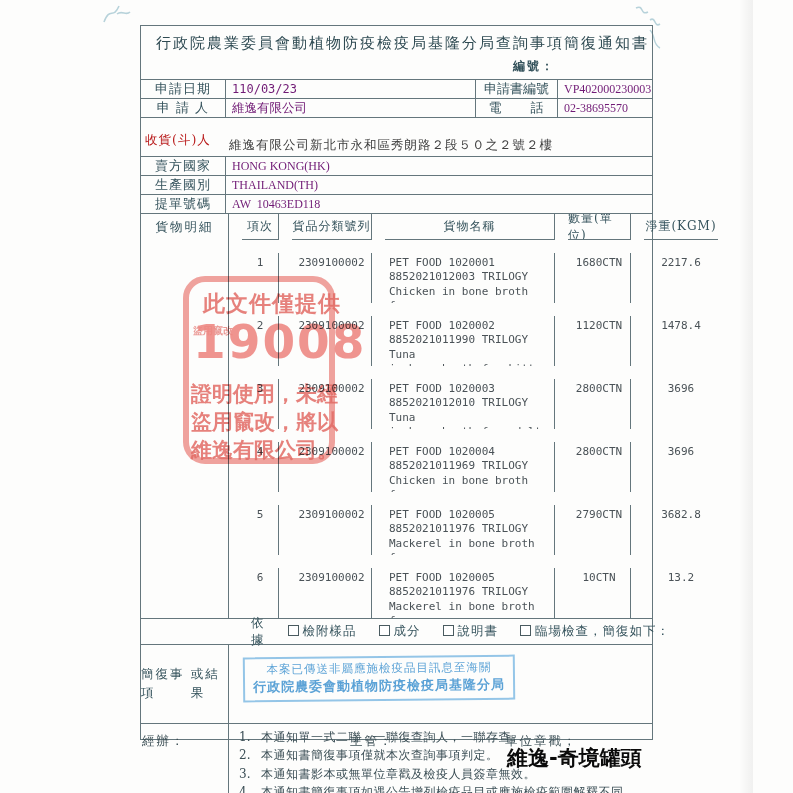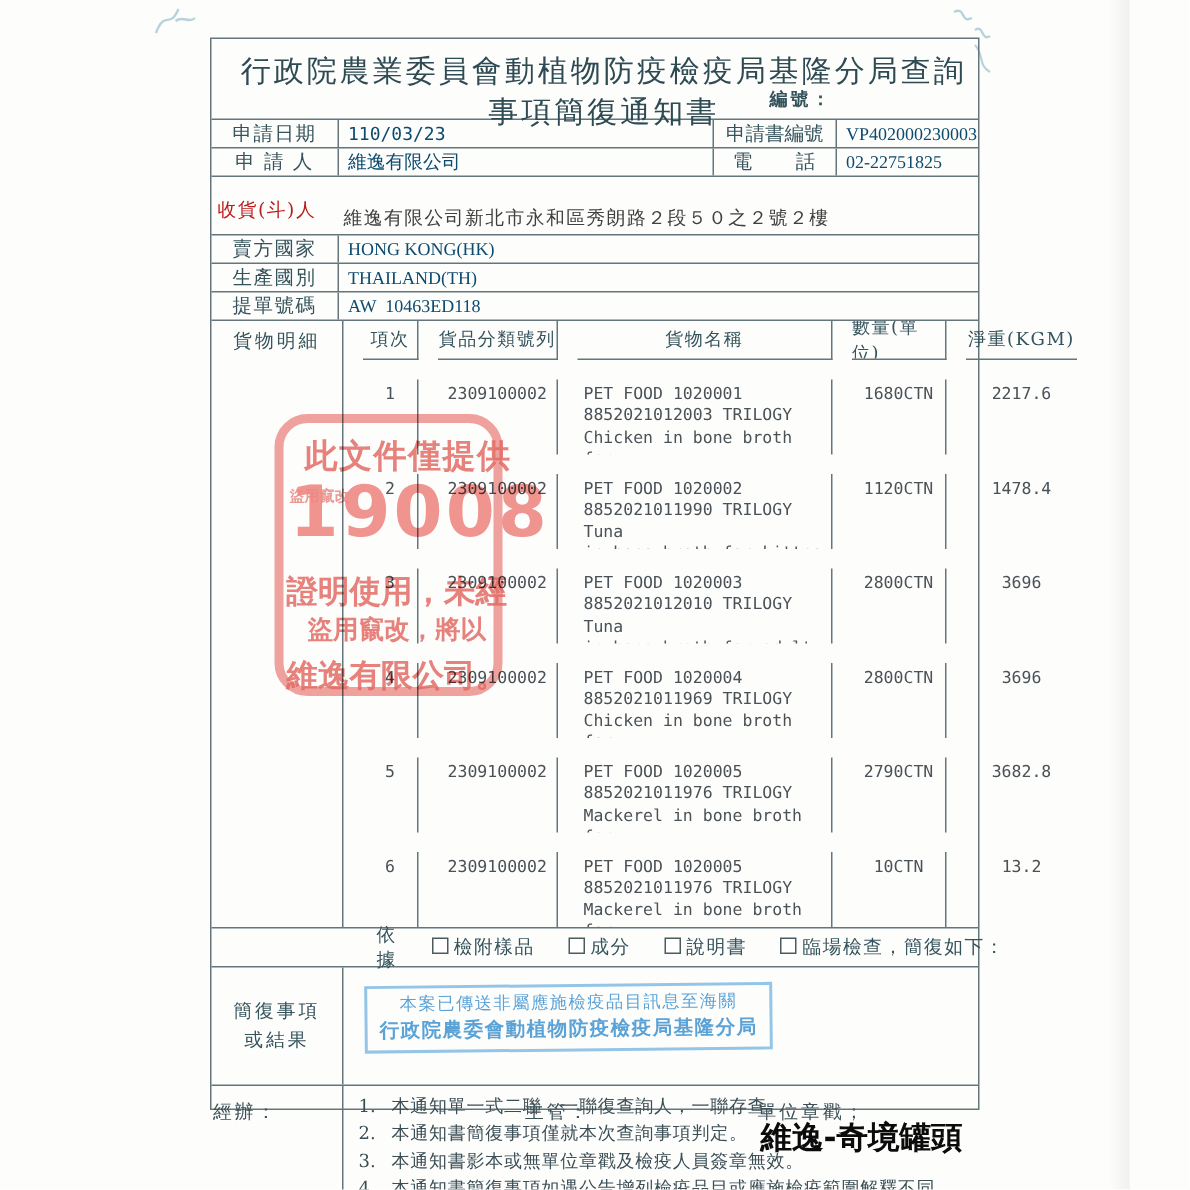--- a/index.html
+++ b/index.html
@@ -10,25 +10,25 @@
     color:#3b4e55;
   }
   .page-edge{position:absolute;top:0;right:40px;width:14px;height:100%;
     background:linear-gradient(to right,rgba(0,0,0,0),rgba(0,0,0,0.05));}
   .form{position:absolute;left:140px;top:25px;width:513px;height:715px;
     border:1.2px solid #64767c;box-sizing:border-box;background:transparent;}
   .row{position:relative;box-sizing:border-box;border-bottom:1px solid #64767c;display:flex;}
   .cell{box-sizing:border-box;border-right:1px solid #64767c;display:flex;align-items:center;}
   .cell.last{border-right:none;font-family:Liberation Serif, serif;}
   .lbl{color:#35535c;font-size:13px;letter-spacing:1px;justify-content:center;}
-  .val{font-family:"DejaVu Sans Mono","Liberation Mono",monospace;font-size:12px;color:#0c4a6e;
+  .val{font-family:"DejaVu Sans Mono","Liberation Mono",monospace;font-size:12px;color:#701a75;
     padding-left:6px;letter-spacing:0;}
   
   .title-row{height:53px;border-bottom:1px solid #64767c;position:relative;}
-  .title{position:absolute;left:0;right:0;top:8px;text-align:center;font-size:20px;
+  .title{position:absolute;left:0;right:0;top:8px;text-align:center;font-size:15px;
     letter-spacing:2px;color:#2e4a52;margin-left:12px;}
   .serial{position:absolute;left:372px;top:32px;font-size:12px;color:#35535c;letter-spacing:2px;font-weight:bold;}
   
   .dtable{display:grid;grid-template-columns:88px 37px 80px 170px 63px 74px;
     grid-template-rows:26px repeat(6,50px);border-bottom:1px solid #64767c;box-sizing:border-box;gap:13px;}
   .dcell{box-sizing:border-box;border-right:1px solid #64767c;overflow:hidden;}
   .dcell.rlast{border-right:none;}
   .dhead{border-bottom:1px solid #64767c;display:flex;align-items:center;justify-content:center;
     font-size:12px;color:#35535c;letter-spacing:1px;}
   .dsection{grid-row:1 / span 7;display:flex;justify-content:center;padding-top:5px;
@@ -40,21 +40,21 @@
   
   .basis{height:25px;border-bottom:1px solid #64767c;display:flex;align-items:center;
     font-size:12.5px;color:#35535c;}
   .basis .blabel{margin-left:110px;letter-spacing:2px;}
   .chk{display:inline-block;width:9px;height:9px;border:1px solid #4a5b60;margin:0 4px 0 0;
     vertical-align:-1px;background:#fff;}
   .opt{margin-left:22px;letter-spacing:1px;white-space:nowrap;}
   
   .reply-row{height:78px;border-bottom:1px solid #64767c;display:flex;}
   .reply-label{width:88px;border-right:1px solid #64767c;box-sizing:border-box;
-    display:flex;flex-direction:column;align-items:center;justify-content:center;
+    display:flex;flex-direction:row;align-items:center;justify-content:center;
     font-size:12.5px;color:#35535c;letter-spacing:2px;line-height:1.5;}
   .reply-content{flex:1;position:relative;}
   .stamp{position:absolute;left:14px;top:11px;width:252px;padding:3px 8px 4px;
     border:2px solid #8cc1e6;color:#4e9bd3;text-align:center;transform:rotate(-0.6deg);
     font-family:"DejaVu Serif","Liberation Serif",serif;opacity:.92;}
   .stamp .s1{font-size:11.5px;letter-spacing:1px;white-space:nowrap;}
   .stamp .s2{font-size:13px;font-weight:bold;letter-spacing:1px;white-space:nowrap;margin-top:1px;}
   
   .notes-row{height:99px;display:flex;}
   .notes-left{width:88px;border-right:1px solid #64767c;box-sizing:border-box;}
@@ -69,21 +69,21 @@
   
   .wm{position:absolute;left:183px;top:276px;width:152px;height:188px;
     border:6px solid rgba(238,140,135,0.8);border-radius:22px;box-sizing:border-box;
     mix-blend-mode:multiply;z-index:5;pointer-events:none;}
   .wm-line{position:absolute;white-space:nowrap;color:rgba(228,108,102,0.85);font-weight:bold;
     font-family:"DejaVu Sans","Liberation Sans",sans-serif;}
   .wm-l1{left:14px;top:7px;font-size:22px;letter-spacing:1px;}
   .wm-small{left:4px;top:42px;font-size:10px;letter-spacing:0;color:rgba(230,120,115,0.75);}
   .wm-num{left:4px;top:32px;font-size:47px;letter-spacing:2px;color:rgba(239,138,133,0.9);}
   .wm-l3{left:2px;top:98px;font-size:21px;}
-  .wm-l4{left:16px;top:126px;font-size:17px;text-align:center;}
+  .wm-l4{left:2px;top:126px;font-size:21px;text-align:center;}
   .wm-l5{left:2px;top:154px;font-size:21px;}
   
   .squiggle{position:absolute;opacity:.55;}
 </style>
 </head>
 <body>
 
 <svg class="squiggle" style="left:100px;top:0px" width="36" height="30">
   <path d="M4 22 C10 6 13 20 19 6 M17 14 C22 10 26 16 30 12" stroke="#7fb0bf" stroke-width="1.6" fill="none"></path>
 </svg>
@@ -107,21 +107,21 @@
     <div class="cell lbl" style="width:85px">申請日期</div>
     <div class="cell val" style="width:250px">110/03/23</div>
     <div class="cell lbl" style="width:82px;letter-spacing:0">申請書編號</div>
     <div class="cell val last" style="flex:1">VP402000230003</div>
   </div>
 
   <div class="row" style="height:19px">
     <div class="cell lbl" style="width:85px">申 請 人</div>
     <div class="cell val" style="width:250px;font-family:'DejaVu Serif','Liberation Serif',serif;font-size:12.5px">維逸有限公司</div>
     <div class="cell lbl" style="width:82px">電　　話</div>
-    <div class="cell val last" style="flex:1">02-22751825</div>
+    <div class="cell val last" style="flex:1">02-38695570</div>
   </div>
 
   <div class="row" style="height:39px">
     <div style="position:absolute;left:4px;top:14px;font-size:12.5px;color:#b91c1c;letter-spacing:1px">收貨(斗)人</div>
     <div style="position:absolute;left:88px;top:19px;font-size:12.5px;color:#404040;letter-spacing:1px">維逸有限公司新北市永和區秀朗路２段５０之２號２樓</div>
   </div>
 
   <div class="row" style="height:19px">
     <div class="cell lbl" style="width:85px">賣方國家</div>
     <div class="cell val last" style="flex:1">HONG KONG(HK)</div>

